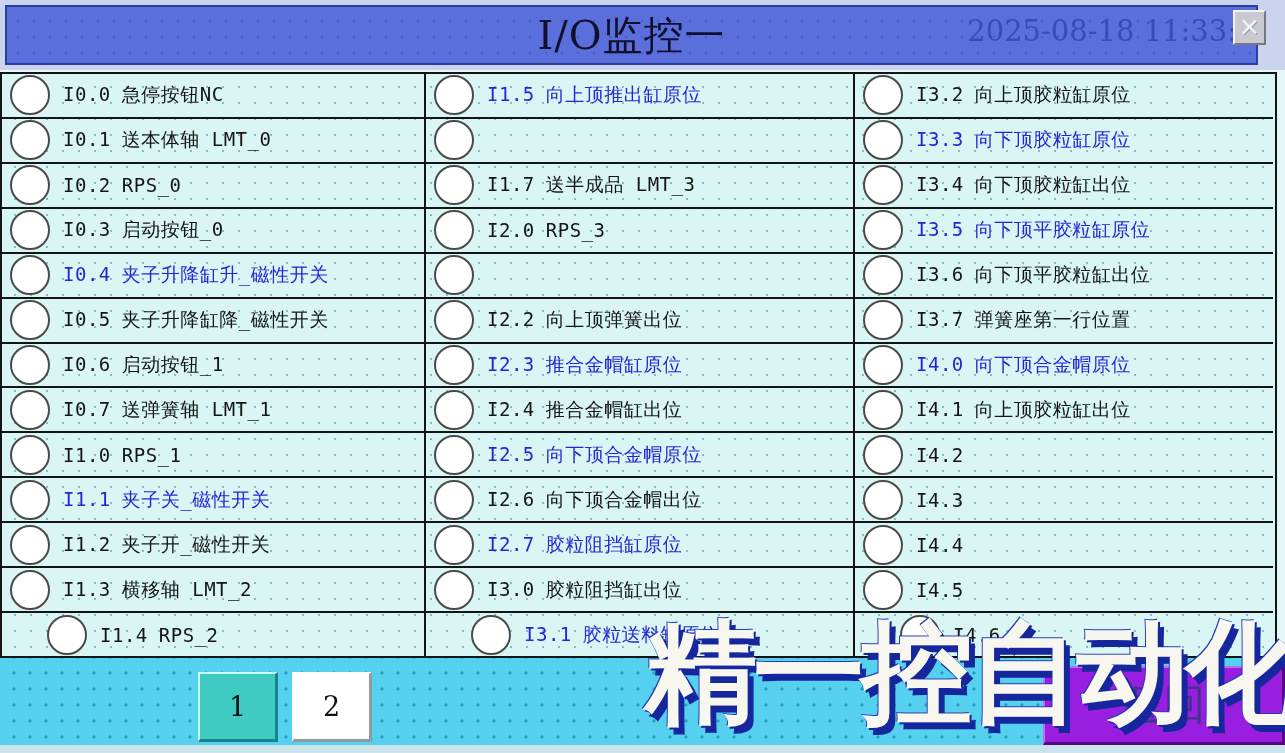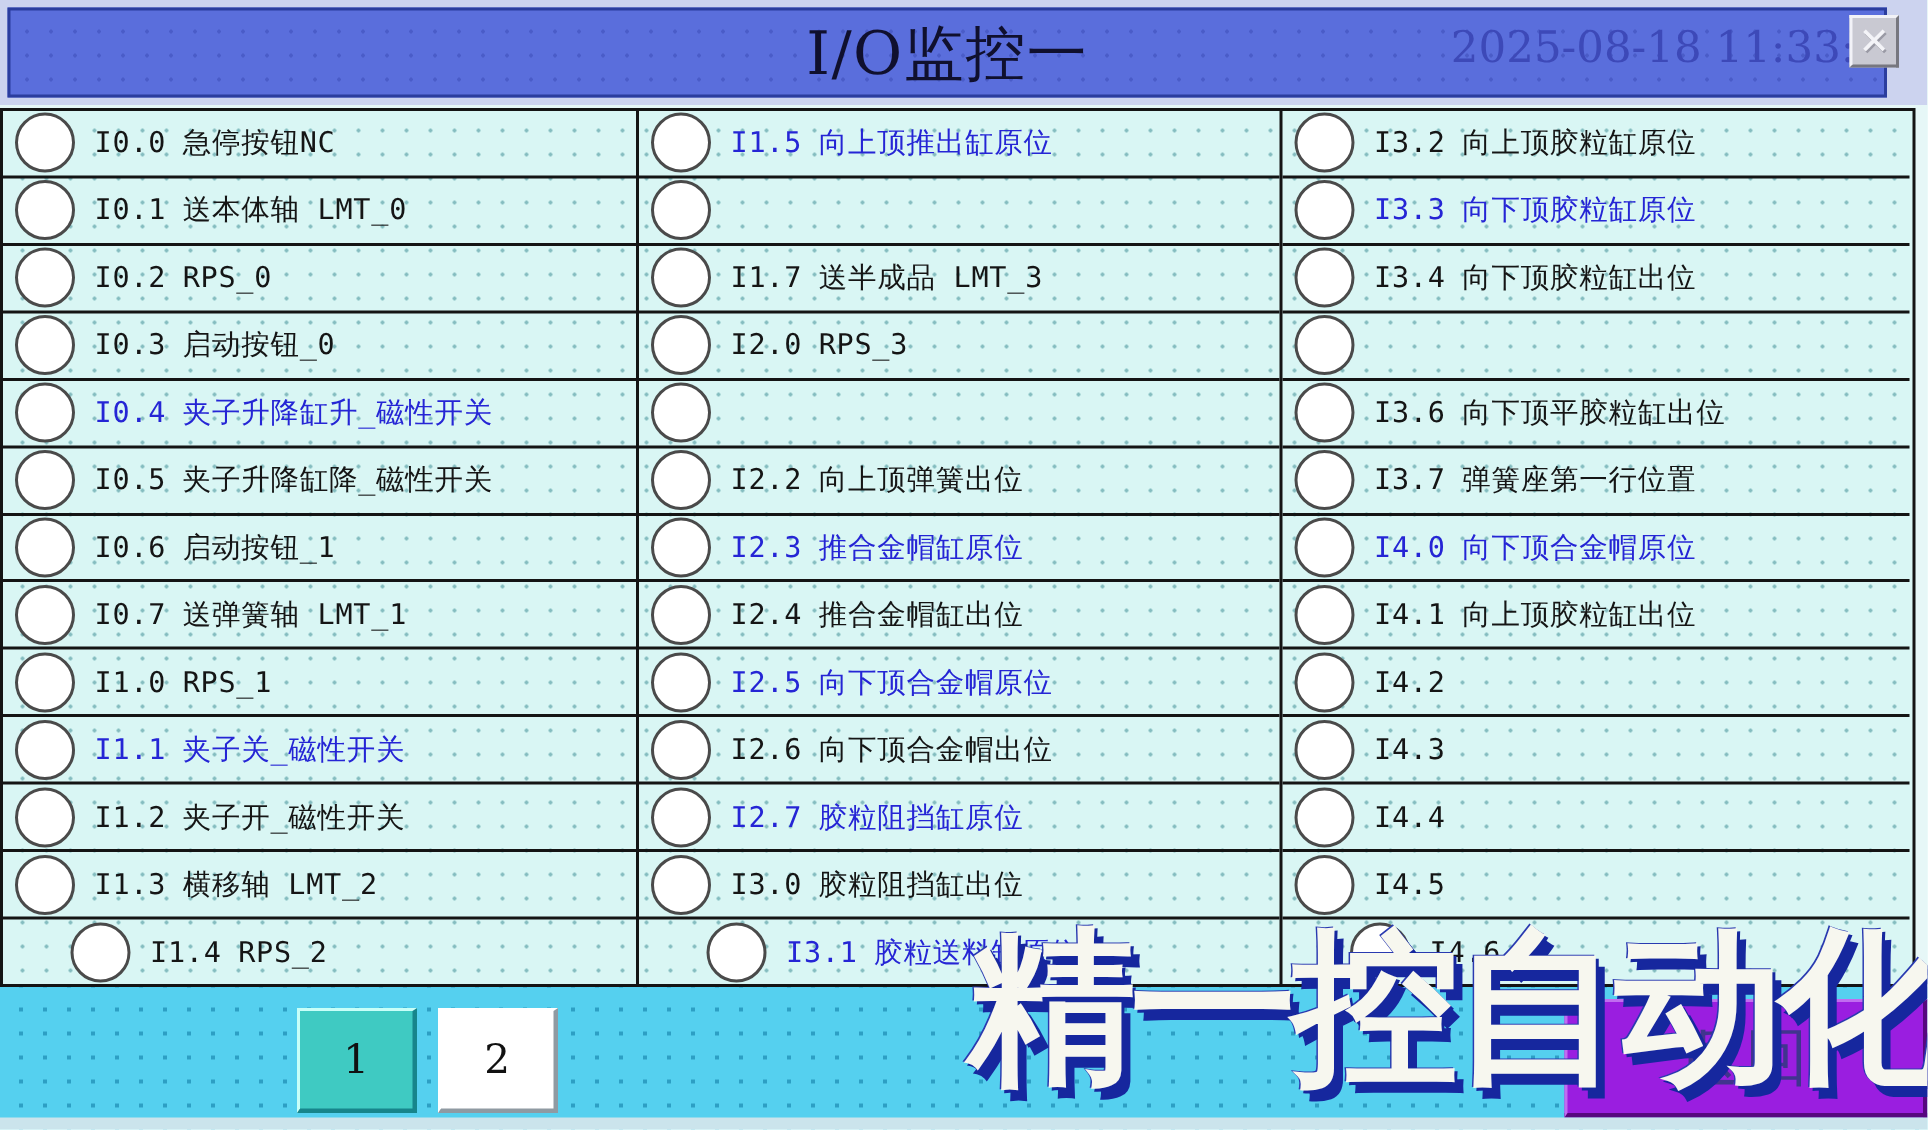--- a/index.html
+++ b/index.html
@@ -262,20 +262,21 @@
         <div class="io-row">
           <span class="io-lamp"></span>
           <span class="io-text blue"><span class="io-tag">I3.3</span><span>向下顶胶粒缸原位</span></span>
         </div>
         <div class="io-row">
           <span class="io-lamp"></span>
           <span class="io-text black"><span class="io-tag">I3.4</span><span>向下顶胶粒缸出位</span></span>
         </div>
         <div class="io-row">
           <span class="io-lamp"></span>
+          <span class="io-text blue"><span class="io-tag">I3.5</span><span>向下顶平胶粒缸原位</span></span>
         </div>
         <div class="io-row">
           <span class="io-lamp"></span>
           <span class="io-text black"><span class="io-tag">I3.6</span><span>向下顶平胶粒缸出位</span></span>
         </div>
         <div class="io-row">
           <span class="io-lamp"></span>
           <span class="io-text black"><span class="io-tag">I3.7</span><span>弹簧座第一行位置</span></span>
         </div>
         <div class="io-row">

